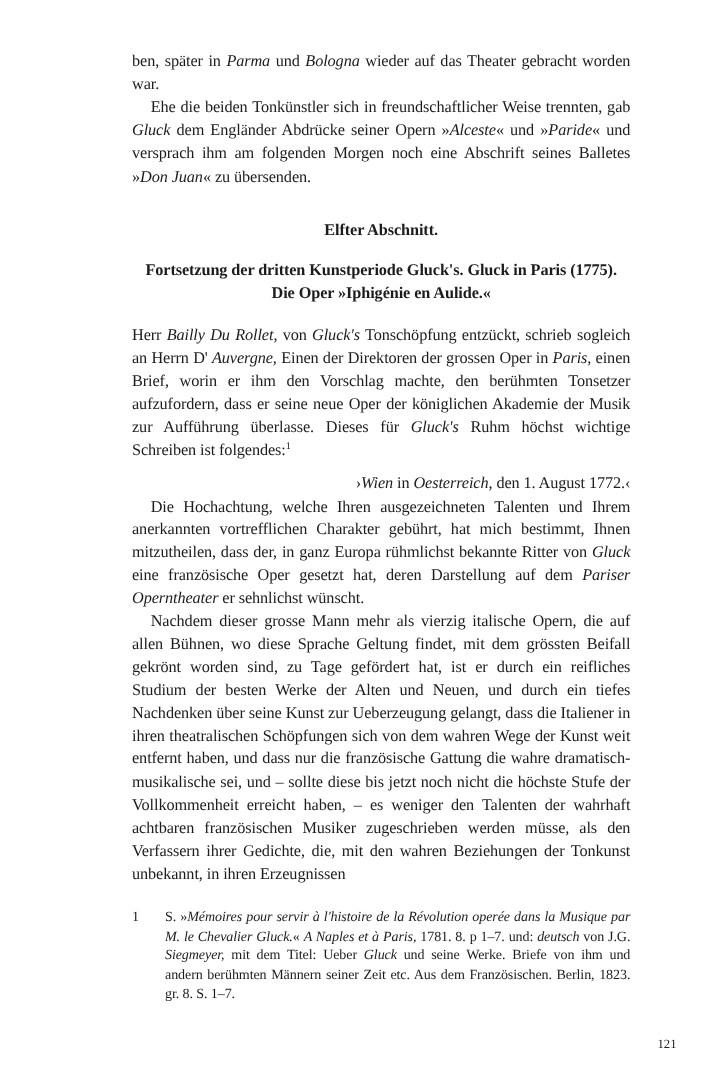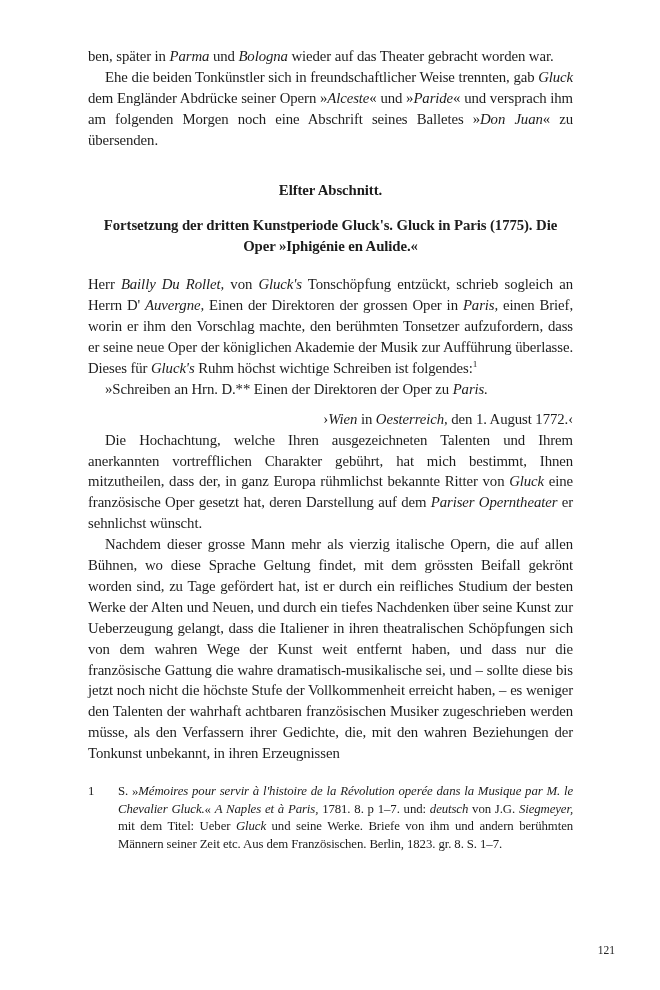--- a/index.html
+++ b/index.html
@@ -3,21 +3,21 @@
 <meta charset="utf-8">
 <style>
   html, body { margin:0; padding:0; }
   body {
     width:660px; height:990px; background:#ffffff;
     font-family:"Liberation Serif","DejaVu Serif",serif;
     color:#1c1c1c;
   }
   .book-page {
     position:relative; width:660px; height:990px; box-sizing:border-box;
-    padding:46px 87px 0 88px; overflow:hidden; background:#ffffff;
+    padding:46px 87px 0 120px; overflow:hidden; background:#ffffff;
   }
   .page-body { font-size:14.8px; line-height:20.9px; letter-spacing:-0.1px; }
   .blk { margin:0; text-align:justify; hyphens:auto; -webkit-hyphens:auto; }
   .blk.indent { text-indent:17px; }
   .chapter-heading {
     text-align:center; font-weight:bold; margin:29px 0 15px;
     text-indent:0; hyphens:none;
   }
   .section-heading {
     text-align:center; font-weight:bold; margin:8px 0 17px;
@@ -39,21 +39,20 @@
 </head>
 <body>
 
 <div class="book-page">
   <div class="page-body">
       <div class="blk para"><span>ben, später in </span><span class="it">Parma</span><span> und </span><span class="it">Bologna</span><span> wieder auf das Theater gebracht worden war.</span></div>
       <div class="blk para indent"><span>Ehe die beiden Tonkünstler sich in freundschaftlicher Weise trennten, gab </span><span class="it">Gluck</span><span> dem Engländer Abdrücke seiner Opern »</span><span class="it">Alceste</span><span>« und »</span><span class="it">Paride</span><span>« und versprach ihm am folgenden Morgen noch eine Abschrift seines Balletes »</span><span class="it">Don Juan</span><span>« zu übersenden.</span></div>
       <div class="blk chapter-heading"><span>Elfter Abschnitt.</span></div>
       <div class="blk section-heading"><span>Fortsetzung der dritten Kunstperiode Gluck's. Gluck in Paris (1775). Die Oper »Iphigénie en Aulide.«</span></div>
       <div class="blk para"><span>Herr </span><span class="it">Bailly Du Rollet,</span><span> von </span><span class="it">Gluck's</span><span> Tonschöpfung entzückt, schrieb sogleich an Herrn D' </span><span class="it">Auvergne,</span><span> Einen der Direktoren der grossen Oper in </span><span class="it">Paris,</span><span> einen Brief, worin er ihm den Vorschlag machte, den berühmten Tonsetzer aufzufordern, dass er seine neue Oper der königlichen Akademie der Musik zur Aufführung überlasse. Dieses für </span><span class="it">Gluck's</span><span> Ruhm höchst wichtige Schreiben ist folgendes:</span><sup class="fn-ref">1</sup></div>
-      <div class="blk para indent"><span>»Schreiben an Hrn. D.** Einen der Direktoren der Oper zu </span><span class="it">Paris.</span></div>
       <div class="blk dateline"><span>›</span><span class="it">Wien</span><span> in </span><span class="it">Oesterreich,</span><span> den 1. August 1772.‹</span></div>
       <div class="blk para indent"><span>Die Hochachtung, welche Ihren ausgezeichneten Talenten und Ihrem anerkannten vortrefflichen Charakter gebührt, hat mich bestimmt, Ihnen mitzutheilen, dass der, in ganz Europa rühmlichst bekannte Ritter von </span><span class="it">Gluck</span><span> eine französische Oper gesetzt hat, deren Darstellung auf dem </span><span class="it">Pariser Operntheater</span><span> er sehnlichst wünscht.</span></div>
       <div class="blk para indent"><span>Nachdem dieser grosse Mann mehr als vierzig italische Opern, die auf allen Bühnen, wo diese Sprache Geltung findet, mit dem grössten Beifall gekrönt worden sind, zu Tage gefördert hat, ist er durch ein reifliches Studium der besten Werke der Alten und Neuen, und durch ein tiefes Nachdenken über seine Kunst zur Ueberzeugung gelangt, dass die Italiener in ihren theatralischen Schöpfungen sich von dem wahren Wege der Kunst weit entfernt haben, und dass nur die französische Gattung die wahre dramatisch-musikalische sei, und – sollte diese bis jetzt noch nicht die höchste Stufe der Vollkommenheit erreicht haben, – es weniger den Talenten der wahrhaft achtbaren französischen Musiker zugeschrieben werden müsse, als den Verfassern ihrer Gedichte, die, mit den wahren Beziehungen der Tonkunst unbekannt, in ihren Erzeugnissen</span></div>
     </div>
   <div class="footnote-area">
       <div class="footnote">
         <span class="fn-num">1</span>
         <div class="fn-text"><span>S. »</span><span class="it">Mémoires pour servir à l'histoire de la Révolution operée dans la Musique par M. le Chevalier Gluck.</span><span>« </span><span class="it">A Naples et à Paris,</span><span> 1781. 8. p 1–7. und: </span><span class="it">deutsch</span><span> von J.G. </span><span class="it">Siegmeyer,</span><span> mit dem Titel: Ueber </span><span class="it">Gluck</span><span> und seine Werke. Briefe von ihm und andern berühmten Männern seiner Zeit etc. Aus dem Französischen. Berlin, 1823. gr. 8. S. 1–7.</span></div>
       </div>
     </div>

